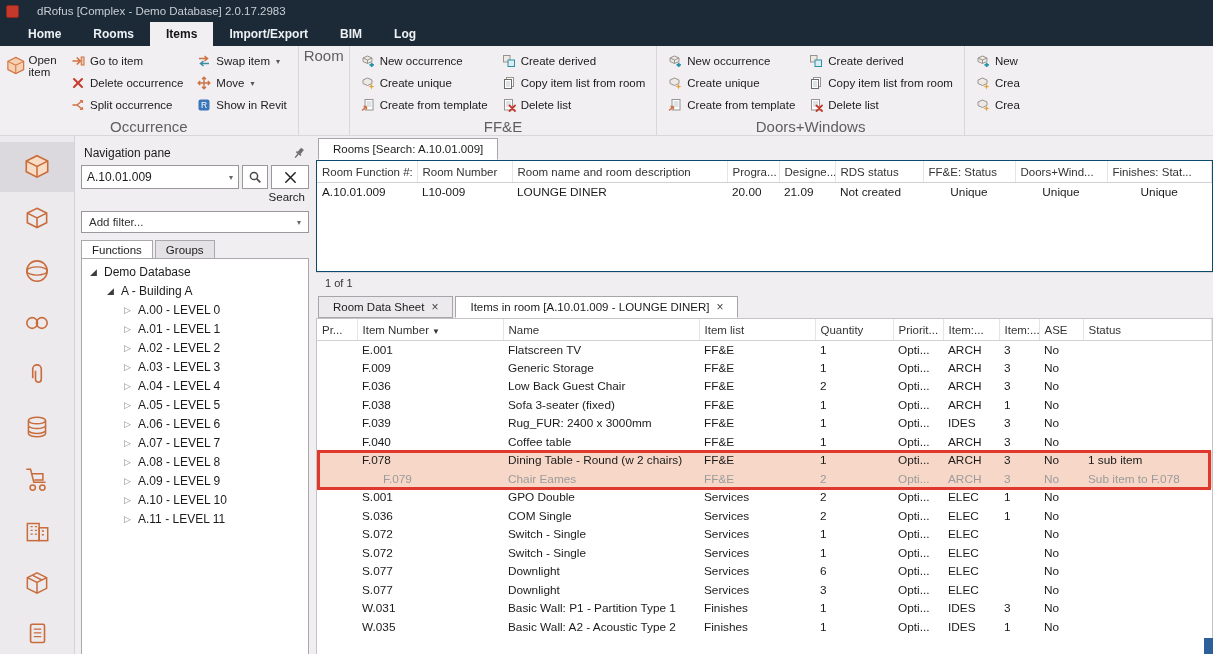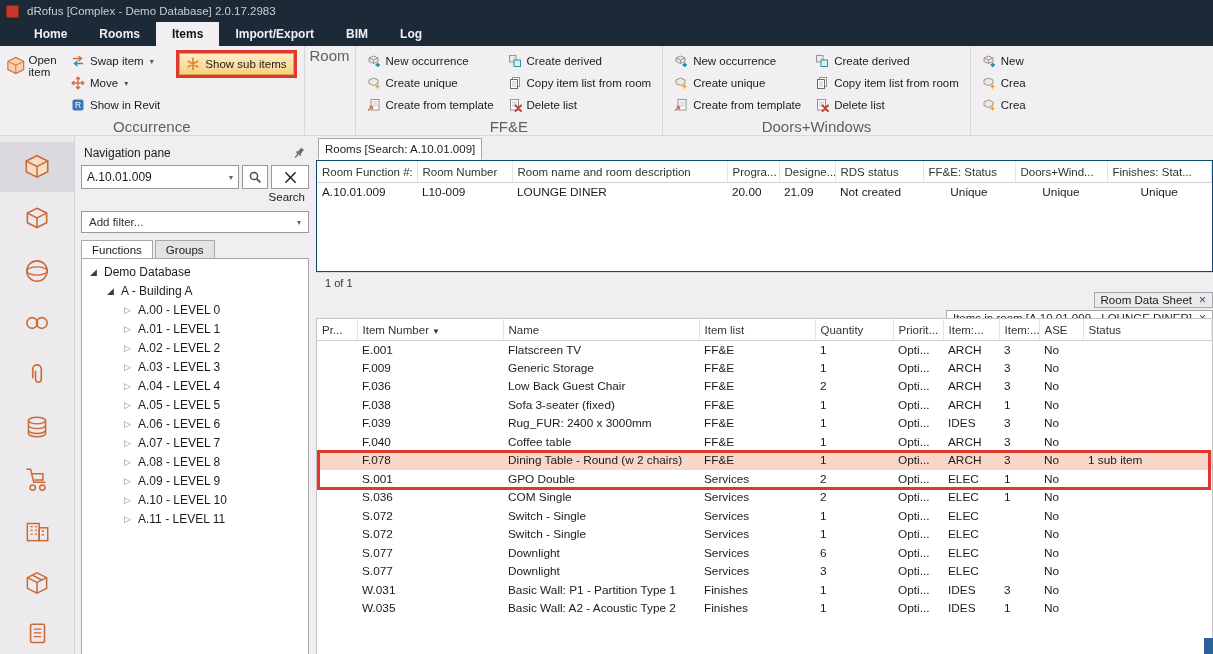--- a/index.html
+++ b/index.html
@@ -1,22 +1,22 @@
 <!DOCTYPE html>
 <html><head>
 <meta charset="utf-8">
 <style>
   *{margin:0;padding:0;box-sizing:border-box;}
   html,body{width:1213px;height:654px;overflow:hidden;}
   body{font-family:"Liberation Sans","DejaVu Sans",sans-serif;font-size:12px;color:#1b1b1b;background:#f0eef1;position:relative;}
 
   
-  .titlebar{height:22px;background:#1c2936;color:#c9ced4;display:flex;align-items:center;gap:8px;padding-left:6px;font-size:11.5px;}
+  .titlebar{height:22px;background:#1c2936;color:#c9ced4;display:flex;align-items:center;gap:18px;padding-left:6px;font-size:11.5px;}
   .app-icon{width:13px;height:13px;background:#c4392b;border:1px solid #8f271d;border-radius:2px;flex:0 0 13px;}
-  .menubar{height:24px;background:#1c2936;display:flex;align-items:stretch;padding-left:18px;}
+  .menubar{height:24px;background:#1c2936;display:flex;align-items:stretch;padding-left:12px;}
   .menu-tab{padding:0 16px;color:#eef1f4;display:flex;align-items:center;font-size:12px;font-weight:600;}
   .menu-tab.active{background:#f1eff2;color:#141414;}
 
   
   .ribbon{height:90px;background:#f1eff2;display:flex;align-items:stretch;overflow:hidden;border-bottom:1px solid #d9d7da;}
   .rgroup{display:flex;flex-direction:column;border-right:1px solid #d9d7da;padding:2px 5px 0 5px;}
   .rgroup-body{flex:1;display:flex;align-items:flex-start;gap:2px;}
   .rgroup-label{height:16px;text-align:center;font-size:15px;color:#5f5f5f;line-height:15px;}
   .bigbtn{width:58px;display:flex;flex-direction:row;align-items:center;gap:2px;padding-top:3px;text-align:left;font-size:11.5px;line-height:12px;cursor:default;}
   .bigbtn span{display:inline-block;width:48px;}
@@ -52,26 +52,26 @@
   .nav-tab{padding:3px 10px 2px 10px;border:1px solid #aaa8ac;border-bottom:none;background:#e4e2e5;font-size:11.5px;margin-right:2px;}
   .nav-tab.active{background:#fff;}
   .tree-box{flex:1;background:#fff;border:1px solid #aaa8ac;overflow:hidden;padding-top:3px;}
   .tree-row{height:19px;display:flex;align-items:center;gap:5px;font-size:12px;white-space:nowrap;}
   .expander{width:11px;font-size:9px;color:#3c3c3c;text-align:center;}
   .expander.closed{color:#8a8a8a;}
 
   
   .content{flex:1;display:flex;flex-direction:column;min-width:0;padding-left:4px;}
   .tabstrip{height:24px;display:flex;align-items:flex-end;gap:2px;padding-left:2px;background:#f0eef1;}
-  .doc-tab{height:22px;display:flex;align-items:center;gap:7px;padding:0 6px;border:1px solid #a7a5a9;background:#eceaed;font-size:11.5px;white-space:nowrap;}
+  .doc-tab{height:22px;display:flex;align-items:center;gap:7px;padding:0 14px;border:1px solid #a7a5a9;background:#eceaed;font-size:11.5px;white-space:nowrap;}
   .doc-tab.active{background:#fff;border-bottom-color:#fff;}
   .tab-close{color:#444;font-size:12px;}
   .rooms-grid{height:112px;background:#fff;border:1px solid #0c4a6e;overflow:hidden;}
   .count-bar{height:20px;background:#f0eef1;display:flex;align-items:center;padding-left:9px;font-size:11px;color:#333;border-top:1px solid #d9d7da;}
-  .items-tabs{height:26px;flex-direction:column;}
+  .items-tabs{height:26px;}
   .items-grid{flex:1;background:#fff;border:1px solid #c5c3c6;position:relative;overflow:hidden;}
 
   table.grid-table{border-collapse:collapse;width:100%;table-layout:fixed;}
   .grid-table th{font-weight:normal;text-align:left;font-size:11.5px;color:#333;padding:3px 5px 2px 5px;border-right:1px solid #e6e4e7;border-bottom:1px solid #d2d0d3;white-space:nowrap;overflow:hidden;height:21px;}
   .grid-table td{font-size:11.8px;padding:2px 5px;white-space:nowrap;overflow:hidden;height:18.5px;}
   td.num,th.num{}
   td.ctr{text-align:center;}
   tr.hl td{background:#f7d7c8;}
   tr.sub td{color:#9b9b9b;}
   .sort-ind{font-size:8px;color:#333;margin-left:3px;}
@@ -218,20 +218,40 @@
 
 <div class="ribbon">
   <div class="rgroup">
     <div class="rgroup-body">
       <div class="bigbtn">
         <svg class="bigic" viewBox="0 0 30 30">
             <use href="#i-item-large"></use>
           </svg>
         <span>Open item</span>
       </div>
+      <div class="rcol" id="occ-col1">
+          <div class="rbtn">
+            <svg class="ric" viewBox="0 0 14 14">
+              <use href="#i-goto"></use>
+            </svg>
+            <span class="rlabel">Go to item</span>
+          </div>
+          <div class="rbtn">
+            <svg class="ric" viewBox="0 0 14 14">
+              <use href="#i-x"></use>
+            </svg>
+            <span class="rlabel">Delete occurrence</span>
+          </div>
+          <div class="rbtn">
+            <svg class="ric" viewBox="0 0 14 14">
+              <use href="#i-split"></use>
+            </svg>
+            <span class="rlabel">Split occurrence</span>
+          </div>
+        </div>
       <div class="rcol" id="occ-col2">
           <div class="rbtn">
             <svg class="ric" viewBox="0 0 14 14">
               <use href="#i-swap"></use>
             </svg>
             <span class="rlabel">Swap item</span>
             <span class="caret">▾</span>
           </div>
           <div class="rbtn">
             <svg class="ric" viewBox="0 0 14 14">
@@ -240,28 +260,20 @@
             <span class="rlabel">Move</span>
             <span class="caret">▾</span>
           </div>
           <div class="rbtn">
             <svg class="ric" viewBox="0 0 14 14">
               <use href="#i-revit"></use>
             </svg>
             <span class="rlabel">Show in Revit</span>
           </div>
         </div>
-      <div class="annot-box">
-        <div class="rbtn toggled">
-          <svg class="ric" viewBox="0 0 14 14">
-              <use href="#i-star"></use>
-            </svg>
-          <span>Show sub items</span>
-        </div>
-      </div>
     </div>
     <div class="rgroup-label">Occurrence</div>
   </div>
 
   <div class="rgroup">
     <div class="rgroup-label">Room</div>
   </div>
 
   <div class="rgroup">
     <div class="rgroup-body">
@@ -695,20 +707,32 @@
                 <td>F.078</td>
                 <td>Dining Table - Round (w 2 chairs)</td>
                 <td>FF&amp;E</td>
                 <td class="num">1</td>
                 <td>Opti...</td>
                 <td>ARCH</td>
                 <td>3</td>
                 <td>No</td>
                 <td>1 sub item</td>
               </tr>
+              <tr class="hl sub">
+                <td></td>
+                <td style="padding-left: 26px;">F.079</td>
+                <td>Chair Eames</td>
+                <td>FF&amp;E</td>
+                <td class="num">2</td>
+                <td>Opti...</td>
+                <td>ARCH</td>
+                <td>3</td>
+                <td>No</td>
+                <td>Sub item to F.078</td>
+              </tr>
               <tr>
                 <td></td>
                 <td>S.001</td>
                 <td>GPO Double</td>
                 <td>Services</td>
                 <td class="num">2</td>
                 <td>Opti...</td>
                 <td>ELEC</td>
                 <td>1</td>
                 <td>No</td>

